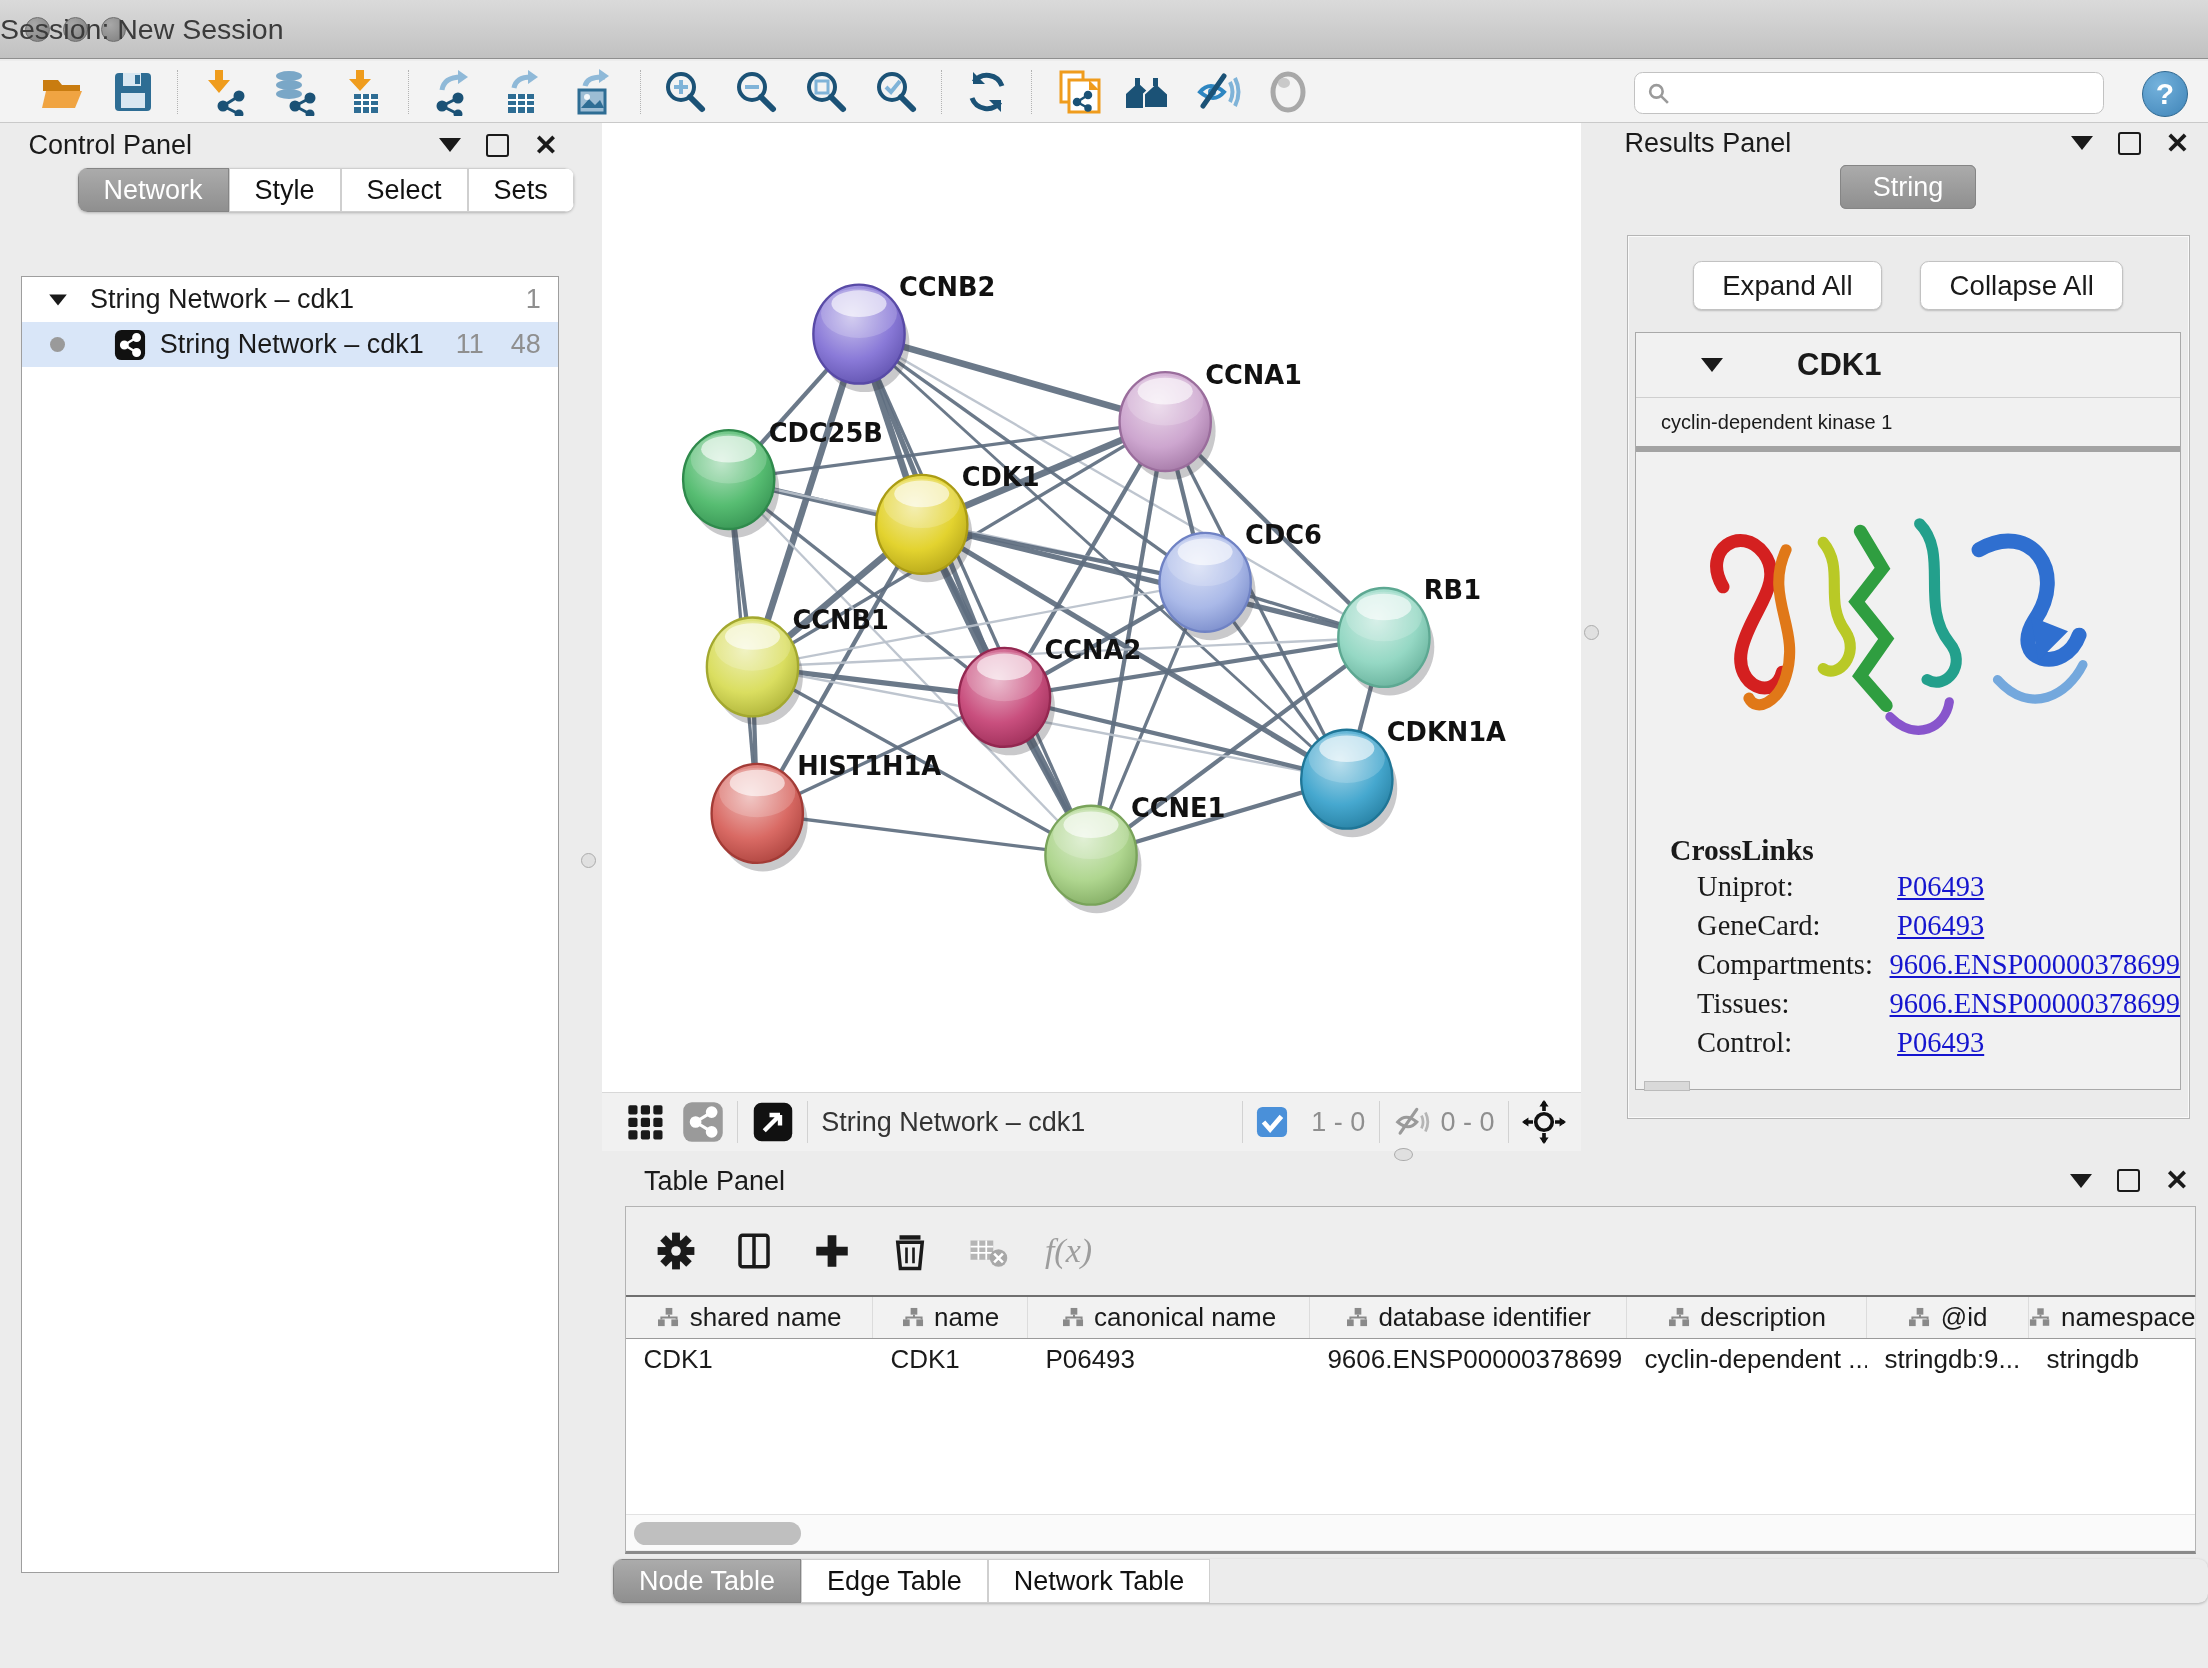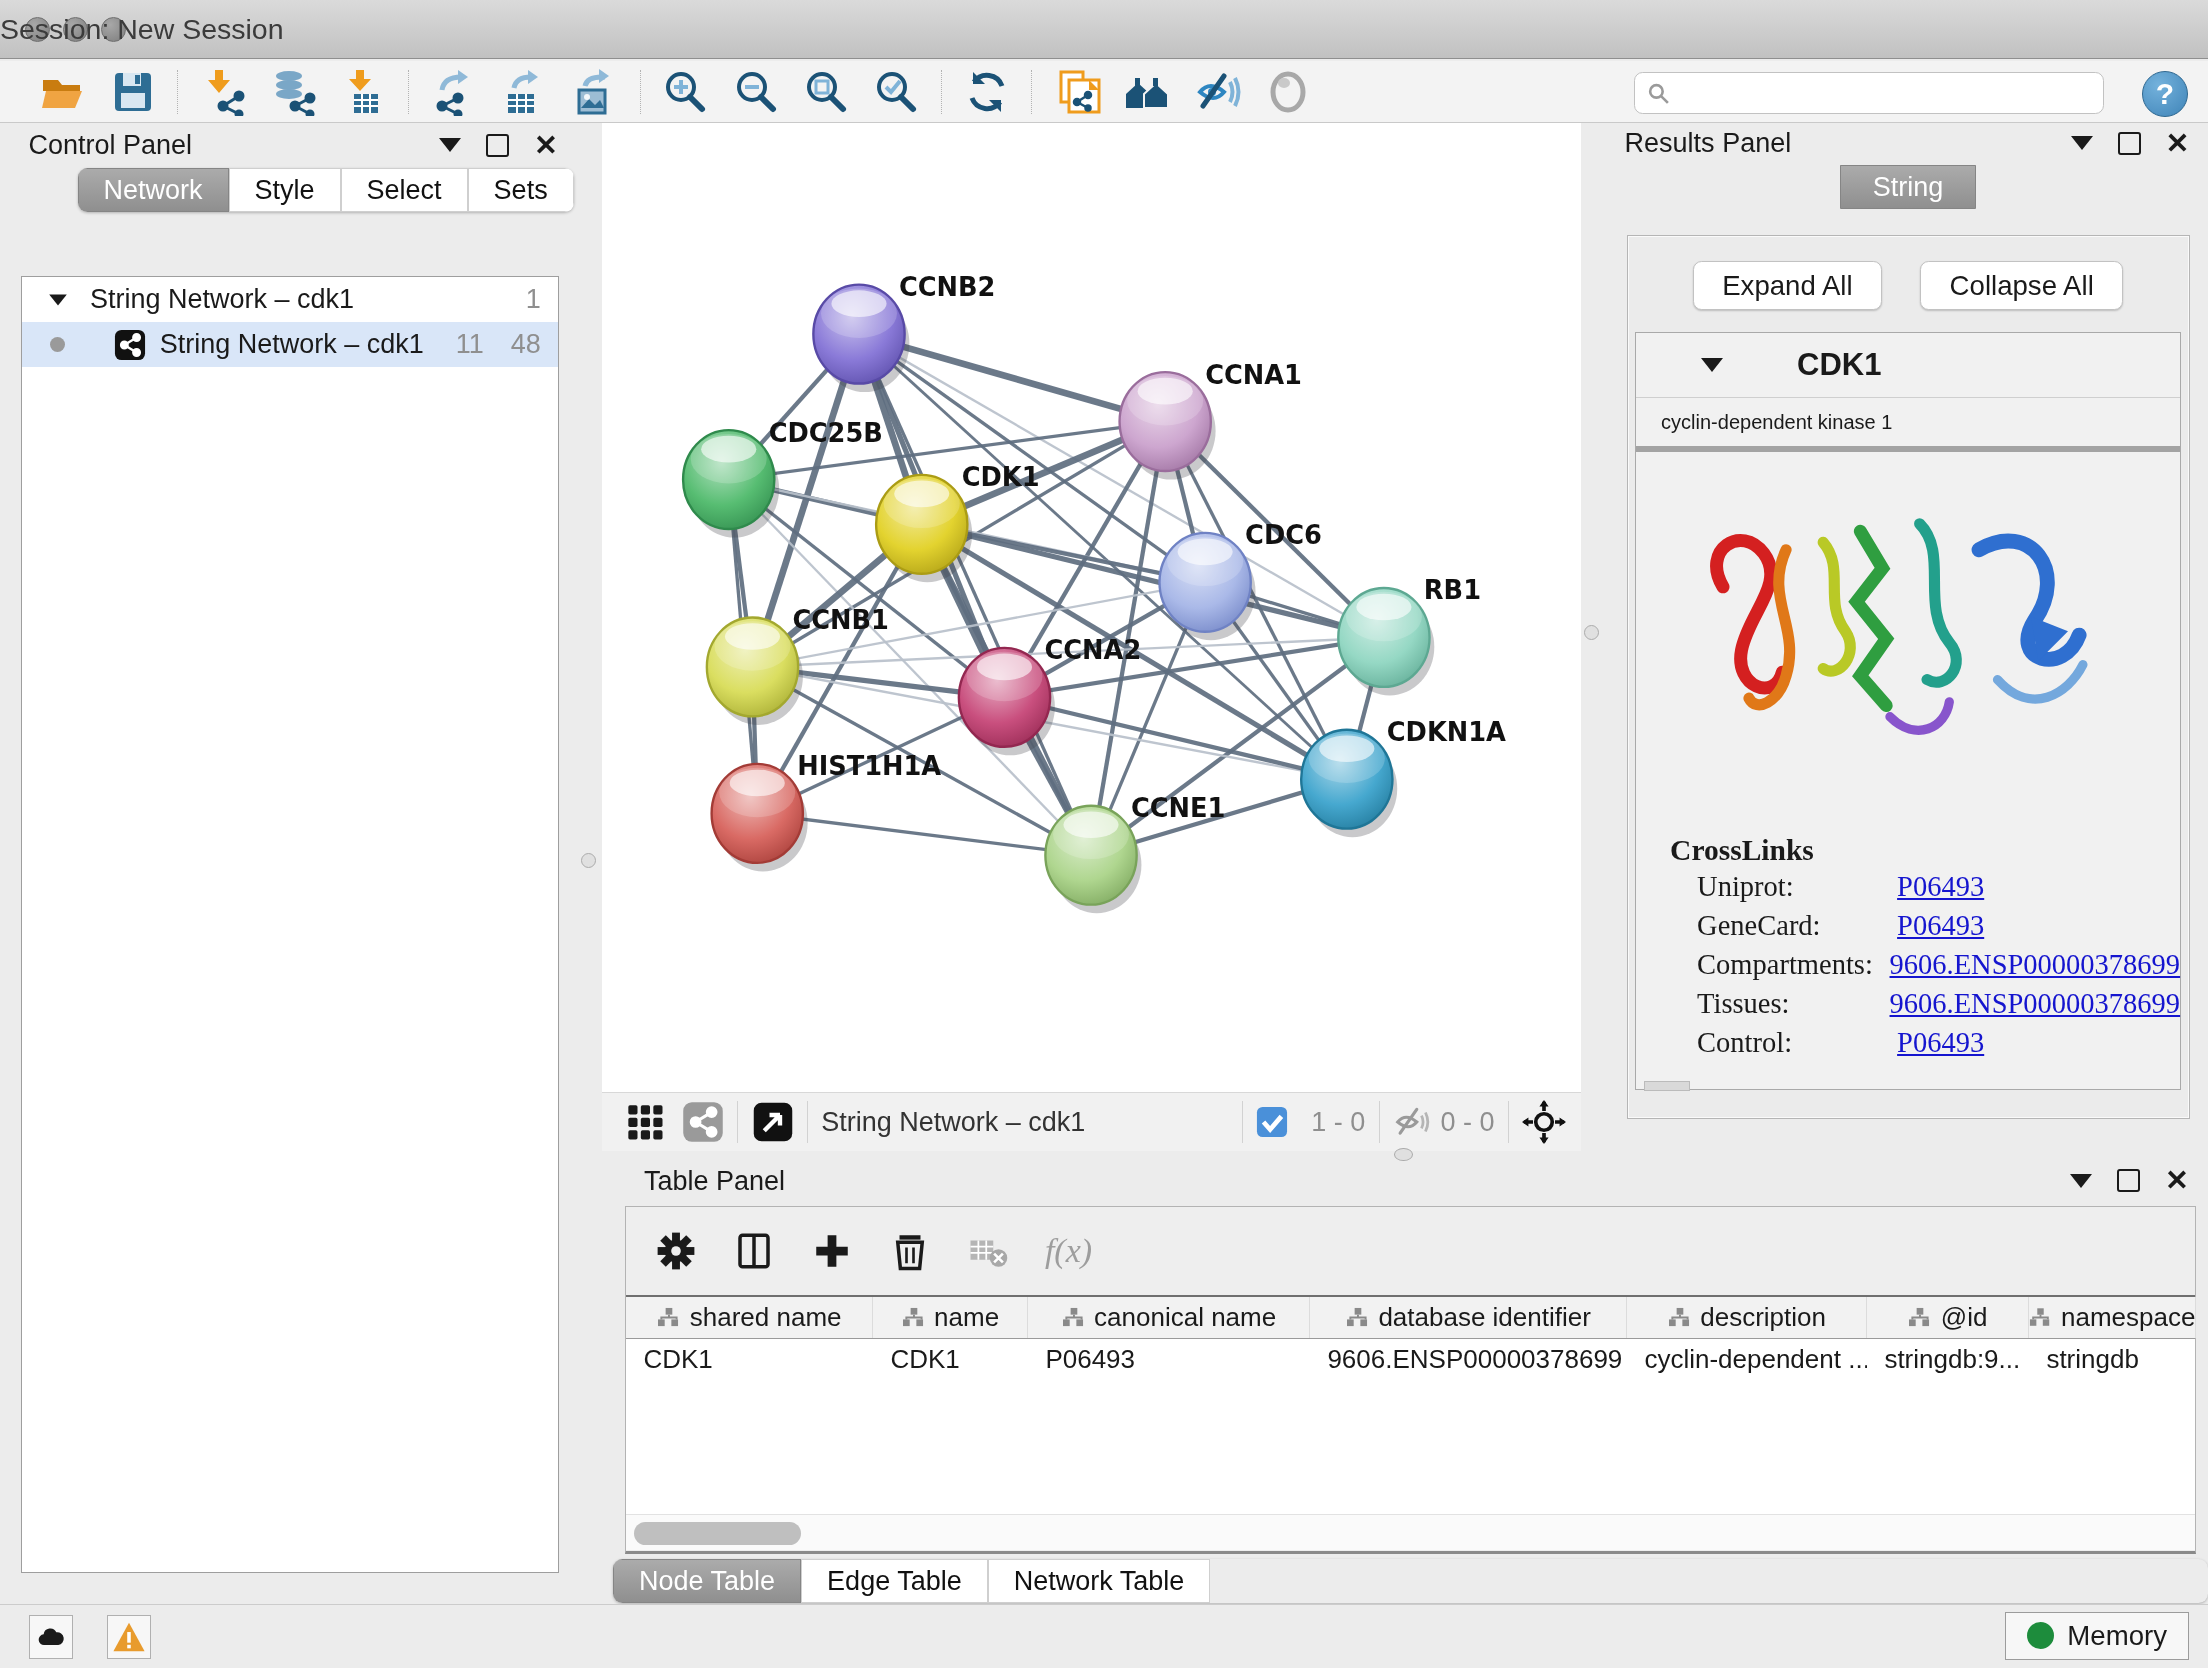--- a/index.html
+++ b/index.html
@@ -631,21 +631,21 @@
       </svg>
   </div>
 
   <div id="results-panel">
     <span class="panel-title" style="position:absolute;left:7.6px;top:1.9px">Results Panel</span>
     <div class="panel-ctrls" style="right:9.5px;top:5.7px">
       <span class="tri"></span>
       <span class="floatbox"></span>
       <span class="closex">✕</span>
     </div>
-    <div id="rp-tab"><span class="tabbtn sel" style="border-radius:1px;padding:5.7px 32px">String</span></div>
+    <div id="rp-tab"><span class="tabbtn sel" style="border-radius:6px;padding:5.7px 32px">String</span></div>
     <div id="rp-box">
       <div id="rp-buttons">
         <span class="rp-btn">Expand All</span>
         <span class="rp-btn">Collapse All</span>
       </div>
       <div id="gene-box">
         <div id="gene-head">
           <span class="tri"></span>
           <span id="gene-sym">CDK1</span>
         </div>
@@ -829,36 +829,18 @@
           </div>
       </div>
     </div>
     <div id="tp-tabs" class="tabgroup">
       <span class="tabbtn sel">Node Table</span>
       <span class="tabbtn">Edge Table</span>
       <span class="tabbtn">Network Table</span>
     </div>
   </div>
 
-  <div id="statusbar">
-    <div class="sb-btn" style="left:28.5px">
-      <svg width="32" height="32" viewBox="0 0 48 48">
-          <path d="M14 36a8 8 0 0 1-1-16 10 10 0 0 1 19-3 8 8 0 0 1 3 19z" fill="#1a1a1a"></path>
-        </svg>
-    </div>
-    <div class="sb-btn" style="left:107px">
-      <svg width="34" height="34" viewBox="0 0 48 48">
-          <path d="M24 4L46 44H2z" fill="#e89b2d"></path>
-          <rect x="21.5" y="17" width="5" height="15" fill="#fff"></rect>
-          <rect x="21.5" y="35" width="5" height="5" fill="#fff"></rect>
-        </svg>
-    </div>
-    <div id="memory-btn">
-      <span id="memory-dot"></span>
-      <span>Memory</span>
-    </div>
-  </div>
 
   <div class="splitdot" style="left:581px;top:853px"></div>
   <div class="splitdot" style="left:1584px;top:625px"></div>
   <div class="splitdot" style="left:1394px;top:1148px;width:19px;height:13.3px;border-radius:50%"></div>
 </div>
 
 
 </body></html>

